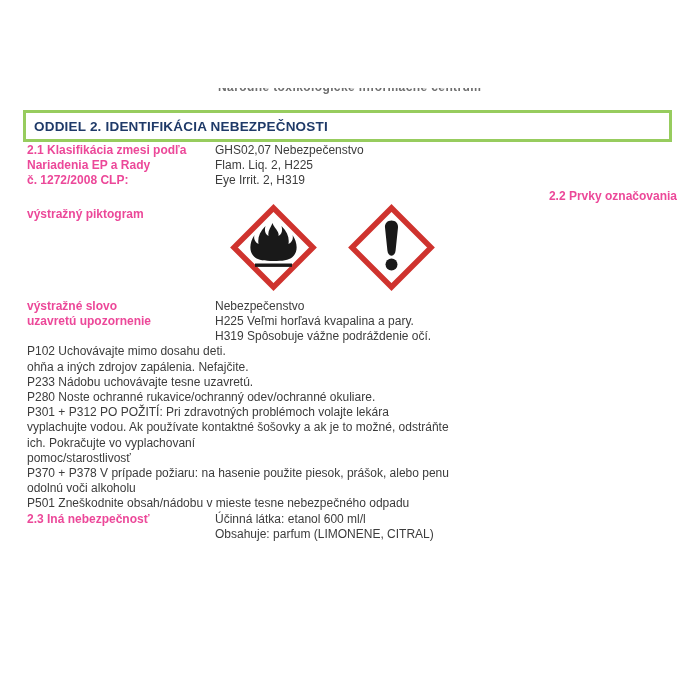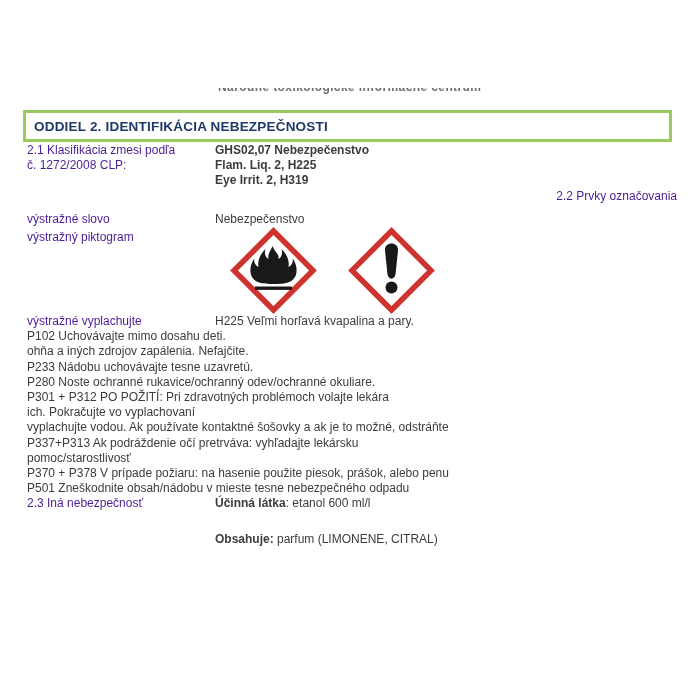--- a/index.html
+++ b/index.html
@@ -21,61 +21,57 @@
     display:flex;align-items:center;
   }
   .section-title{font-weight:bold;font-size:13.5px;color:#1f3a68;letter-spacing:0.2px;}
 
   
   .content{
     position:absolute;left:27px;top:143px;width:650px;
     font-size:12px;line-height:15.2px;
   }
   .row{display:flex;align-items:flex-start;}
-  .lbl{flex:0 0 188px;width:188px;font-weight:normal;color:#4c1d95;}
+  .lbl{flex:0 0 188px;width:188px;font-weight:bold;color:#ec4899;}
   .val{flex:1;}
-  .bold{font-weight:bold;}
+  .bold{font-weight:normal;}
   .picto-row{margin-top:3px;}
   .picto-wrap{display:flex;gap:31px;margin-left:15px;margin-top:-3px;}
   .after-picto{margin-top:8px;}
-  .contains-line{margin-top:20px;}
+  .contains-line{margin-top:0;}
   svg{display:block;}
 </style>
 </head>
 <body>
 
 <div class="clip-line">
   <span>Národné toxikologické informačné centrum</span>
 </div>
 
 <div class="section-box">
   <span class="section-title">ODDIEL 2. IDENTIFIKÁCIA NEBEZPEČNOSTI</span>
 </div>
 
 <div class="content">
 
   <div class="row">
     <div class="lbl">
       <div>2.1 Klasifikácia zmesi podľa</div>
+      <div>Nariadenia EP a Rady</div>
       <div>č. 1272/2008 CLP:</div>
     </div>
     <div class="val bold">
       <div>GHS02,07 Nebezpečenstvo</div>
       <div>Flam. Liq. 2, H225</div>
       <div>Eye Irrit. 2, H319</div>
     </div>
   </div>
 
   <div class="row">
     <div class="lbl" style="flex:1 1 auto;text-align:right;">2.2 Prvky označovania</div>
-  </div>
-
-  <div class="row after-picto">
-    <div class="lbl">výstražné slovo</div>
-    <div class="val">Nebezpečenstvo</div>
   </div>
 
   <div class="row picto-row">
     <div class="lbl">výstražný piktogram</div>
     <div class="val">
       <div class="picto-wrap">
 
         <span>
           <svg width="87" height="87" viewBox="0 0 87 87" aria-hidden="true">
             <polygon points="43.5,4 83,43.5 43.5,83 4,43.5" fill="#ffffff" stroke="#cf332e" stroke-width="5.5"></polygon>
@@ -106,39 +102,45 @@
               C41.4,51.7 39.7,49.9 39.4,46.5
               L37,23.5
               C36.6,19.3 39.5,16.5 43.5,16.5 Z"></path>
             <circle cx="43.5" cy="60.5" r="6" fill="#191919"></circle>
           </svg>
         </span>
       </div>
     </div>
   </div>
 
+  <div class="row after-picto">
+    <div class="lbl">výstražné slovo</div>
+    <div class="val">Nebezpečenstvo</div>
+  </div>
+
   <div class="row">
-    <div class="lbl">výstražné vyplachujte</div>
+    <div class="lbl">uzavretú upozornenie</div>
     <div class="val">
       <div>H225 Veľmi horľavá kvapalina a pary.</div>
+      <div>H319 Spôsobuje vážne podráždenie očí.</div>
     </div>
   </div>
 
   <div class="row">
     <div class="val">
       <div>P102 Uchovávajte mimo dosahu deti.</div>
       <div>ohňa a iných zdrojov zapálenia.  Nefajčite.</div>
       <div>P233 Nádobu uchovávajte tesne uzavretú.</div>
       <div>P280 Noste ochranné rukavice/ochranný odev/ochranné okuliare.</div>
       <div>P301 + P312 PO POŽITÍ: Pri zdravotných problémoch volajte lekára</div>
+      <div>vyplachujte vodou. Ak používate kontaktné šošovky a ak je to možné, odstráňte</div>
       <div>ich. Pokračujte vo vyplachovaní</div>
-      <div>vyplachujte vodou. Ak používate kontaktné šošovky a ak je to možné, odstráňte</div>
-      <div>P337+P313 Ak podráždenie očí pretrváva: vyhľadajte lekársku</div>
       <div>pomoc/starostlivosť</div>
       <div>P370 + P378 V prípade požiaru: na hasenie použite piesok, prášok, alebo penu</div>
+      <div>odolnú voči alkoholu</div>
       <div>P501 Zneškodnite obsah/nádobu v mieste tesne nebezpečného odpadu</div>
     </div>
   </div>
 
   <div class="row">
     <div class="lbl">2.3 Iná nebezpečnosť</div>
     <div class="val">
       <div><span class="bold">Účinná látka</span><span>: etanol 600 ml/l</span></div>
       <div class="contains-line"><span class="bold">Obsahuje:</span><span> parfum (LIMONENE, CITRAL)</span></div>
     </div>

